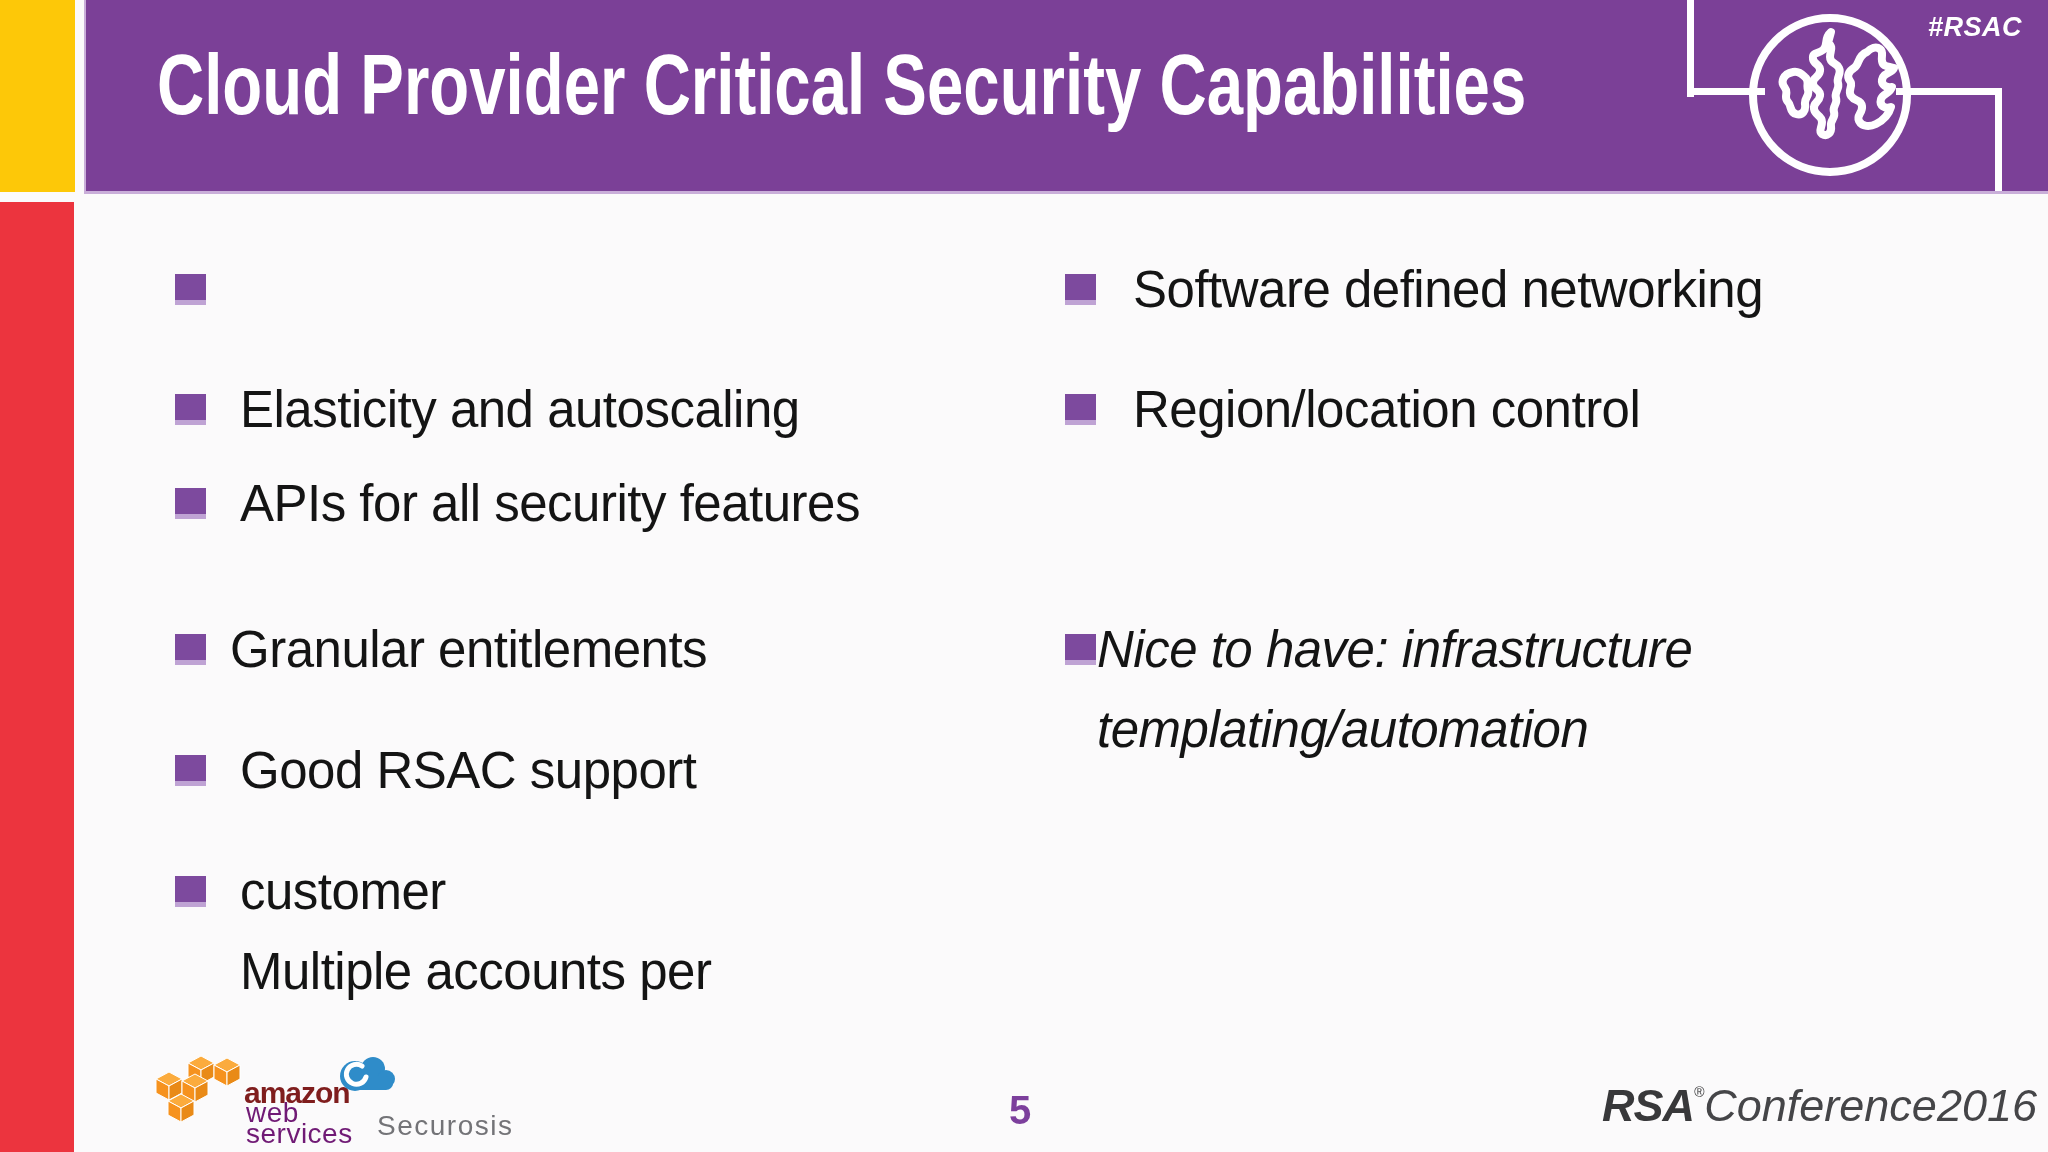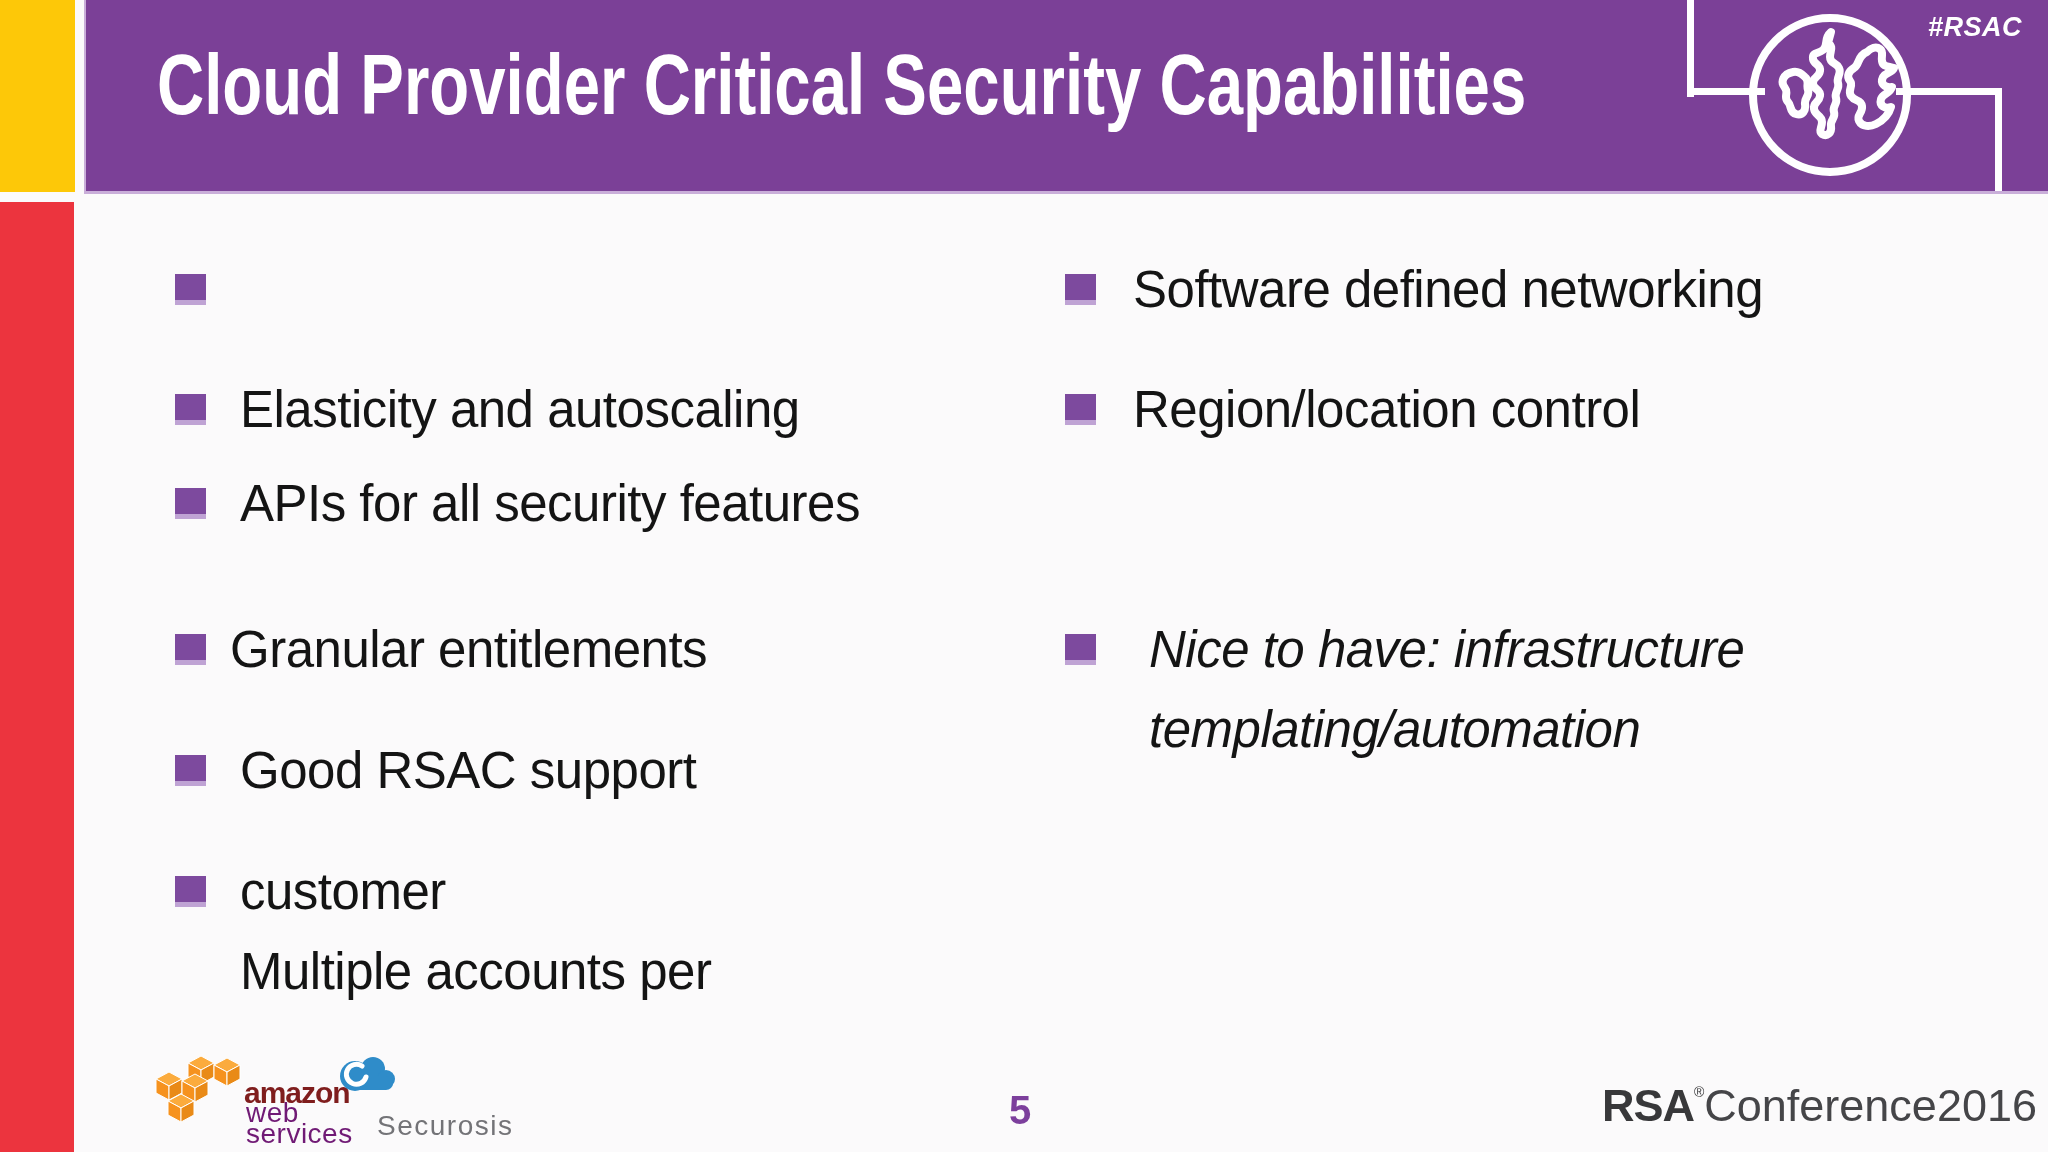--- a/index.html
+++ b/index.html
@@ -135,21 +135,21 @@
   </div>
 </div>
 <div class="abs bullet-item" style="left:1065px;top:370px;">
   <div class="bullet-sq" style="top:24px;"></div>
   <div class="btxt" style="margin-left:68px;">
     <div>Region/location control</div>
   </div>
 </div>
 <div class="abs bullet-item italic" style="left:1065px;top:610px;">
   <div class="bullet-sq" style="top:24px;"></div>
-  <div class="btxt" style="margin-left:84px;">
+  <div class="btxt" style="margin-left:32px;">
     <div>Nice to have: infrastructure</div>
       <div>templating/automation</div>
   </div>
 </div>
 
 <div class="abs" style="left:150px;top:1056px;width:230px;height:70px;">
   <svg style="position:absolute;left:0;top:0;" width="96" height="68" viewBox="0 0 96 68">
     <g stroke="#ffffff" stroke-width="1">
 
       <g transform="translate(38,0)">
@@ -191,15 +191,15 @@
       <circle cx="51" cy="25" r="9"></circle>
       <rect x="12" y="22" width="46" height="14" rx="7"></rect>
     </g>
     <path d="M27,12 a10,10 0 1,0 4,11" fill="none" stroke="#ffffff" stroke-width="5" stroke-linecap="round"></path>
   </svg>
   <div class="securosis-text" style="position:absolute;left:42px;top:42px;margin-top:16px;">Securosis</div>
 </div>
 
 <div class="abs pagenum" style="left:1000px;top:1088px;width:40px;text-align:center;">5</div>
 
-<div class="abs rsa-logo" style="right:11px;top:1080px;">
+<div class="abs rsa-logo" style="right:11px;top:1080px;font-style:italic;">
   <span class="rsa-bold">RSA</span><span class="rsa-reg">®</span><span class="rsa-light">Conference2016</span>
 </div>
 
 </body></html>

